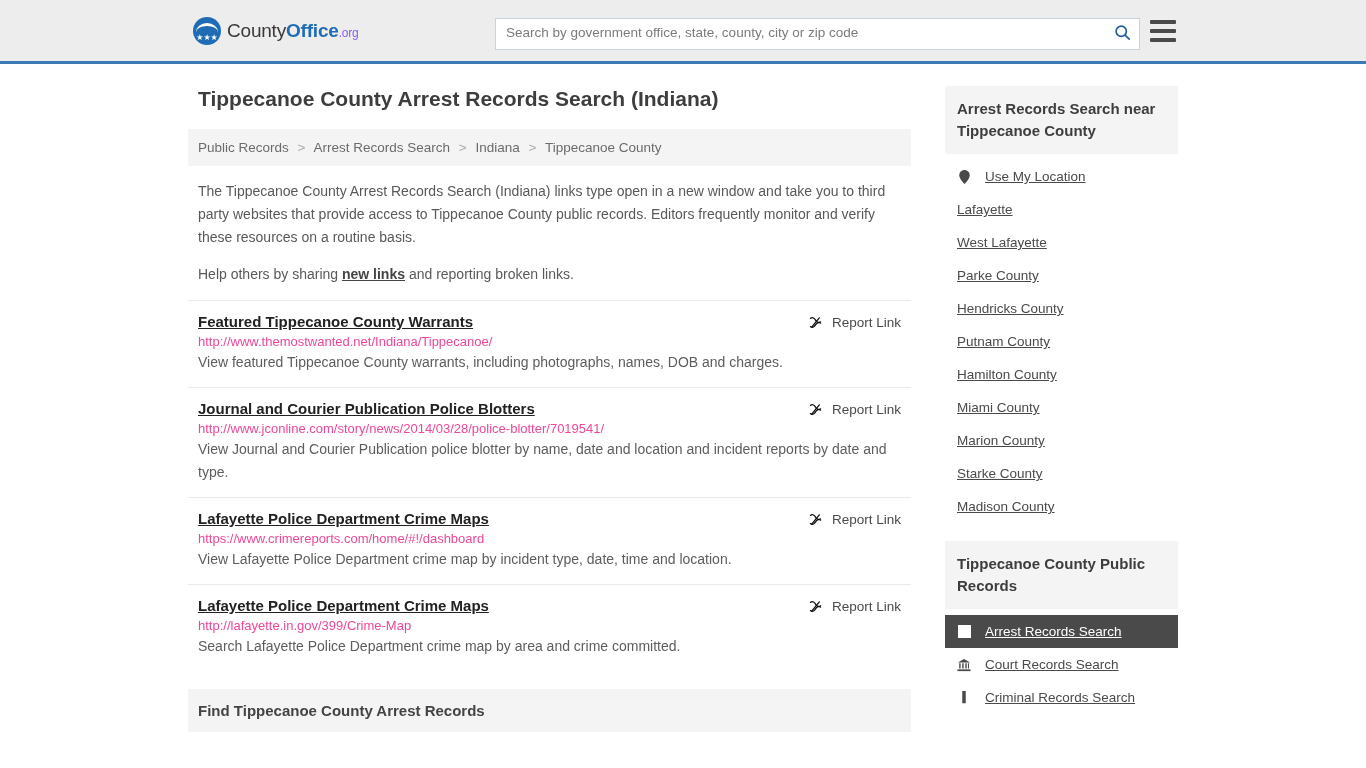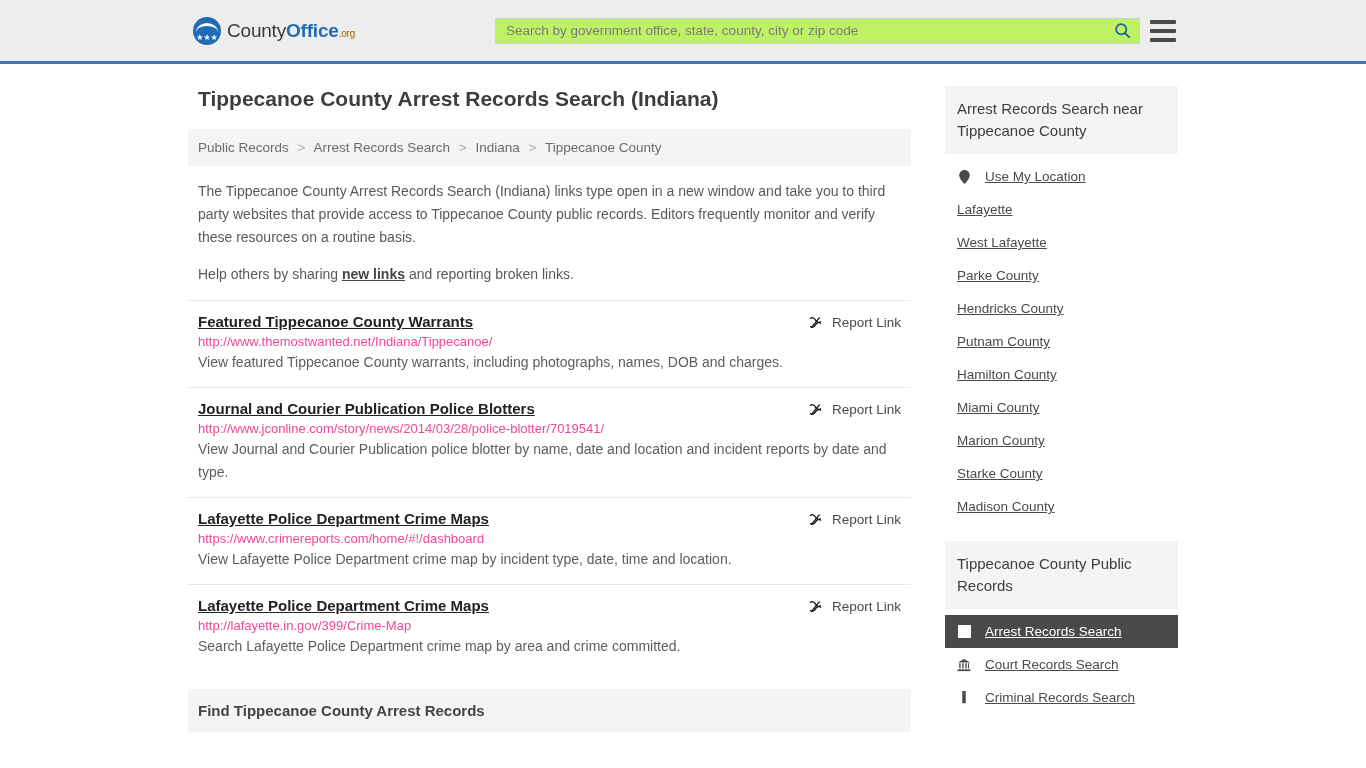--- a/index.html
+++ b/index.html
@@ -52,32 +52,32 @@
     line-height: 8px;
   }
   .logo-text {
     font-size: 19px;
     color: #2f2f2f;
     letter-spacing: -0.2px;
     white-space: nowrap;
   }
   .logo-text .b { color: #1f6cb5; font-weight: bold; }
   .logo-text .c { font-weight: normal; color: #3a3a3a; }
-  .logo-text .org { font-size: 10px; color: #a16207; }
+  .logo-text .org { font-size: 12px; color: #8b5cf6; }
 
   .search-box {
     position: absolute;
     left: 495px;
     top: 18px;
     width: 645px;
-    height: 26px;
-    background: #bef264;
+    height: 32px;
+    background: #ffffff;
     border: 1px solid #c9d3dd;
     display: flex;
-    align-items: flex-end;
+    align-items: flex-start;
   }
   .search-input {
     flex: 1 1 auto;
     border: 0;
     outline: none;
     height: 26px;
     padding: 0 10px;
     font-family: "Liberation Sans", sans-serif;
     font-size: 13.5px;
     color: #777;
@@ -204,21 +204,21 @@
     font-weight: bold;
     color: #444;
   }
 
   
   .side-panel { margin-bottom: 18px; }
   .side-head {
     background: #f4f4f4;
     padding: 12px 12px;
     font-size: 15px;
-    font-weight: normal;
+    font-weight: bold;
     color: #3d3d3d;
     line-height: 22px;
   }
   .side-links { padding-top: 6px; }
   .side-link {
     display: flex;
     align-items: center;
     padding: 9px 12px;
     font-size: 13.5px;
     color: #4a4a4a;

